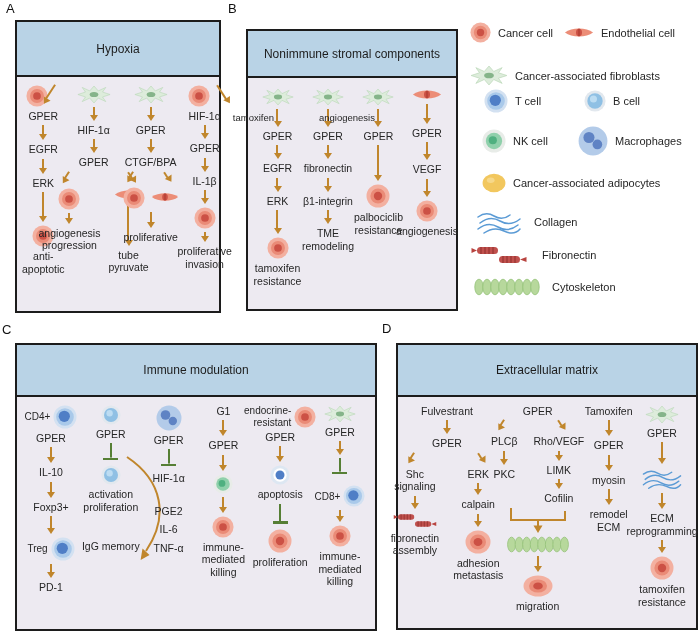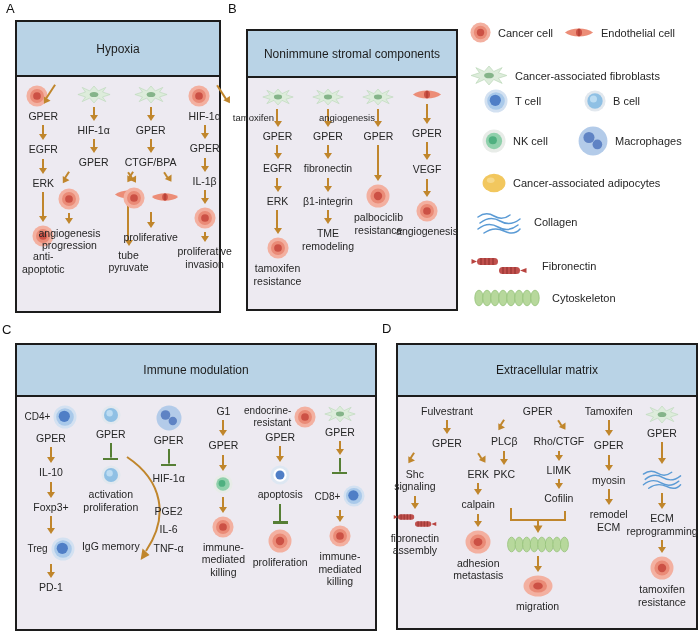--- a/index.html
+++ b/index.html
@@ -360,21 +360,21 @@
       <div class="litem" style="padding-left:12px">
         <span class="icw">
             <svg width="24" height="20" viewBox="0 0 22 18">
               <ellipse cx="11" cy="9" rx="10.5" ry="8.4" fill="#f2c75e"></ellipse>
               <ellipse cx="8" cy="6.5" rx="3.5" ry="2.5" fill="#f6d88a"></ellipse>
             </svg>
           </span>
         <span>Cancer-associated adipocytes</span>
       </div>
     </div>
-    <div class="lrow" style="margin-bottom:20px">
+    <div class="lrow" style="margin-bottom:9px">
       <div class="litem" style="padding-left:6px;gap:12px">
         <span class="icw">
             <svg width="46" height="26" viewBox="0 0 46 26" fill="none" stroke="#5b9bd5" stroke-width="1.5" stroke-linecap="round">
               <path d="M2 8 Q10 2 18 7 T34 6"></path>
               <path d="M4 14 Q14 6 24 12 T44 10"></path>
               <path d="M2 20 Q12 12 22 18 T42 16"></path>
               <path d="M8 24 Q18 17 28 22 T44 20"></path>
             </svg>
           </span>
         <span>Collagen</span>
@@ -652,21 +652,21 @@
         <div class="nd">GPER</div>
         <div class="split" style="gap:16px">
           <div class="subcol">
             <span class="arr dl" style="height:12px"></span>
             <div class="nd">PLCβ</div>
             <span class="arr" style="height:14px"></span>
             <div class="nd">PKC</div>
           </div>
           <div class="subcol">
             <span class="arr dr" style="height:12px"></span>
-            <div class="nd">Rho/CTGF</div>
+            <div class="nd">Rho/VEGF</div>
             <span class="arr" style="height:10px"></span>
             <div class="nd">LIMK</div>
             <span class="arr" style="height:10px"></span>
             <div class="nd">Cofilin</div>
           </div>
         </div>
         <svg width="78" height="25" viewBox="0 0 78 25">
           <path d="M12 0 V12 H66 V3" fill="none" stroke="#c0862c" stroke-width="2"></path>
           <line x1="39" y1="12" x2="39" y2="18" stroke="#c0862c" stroke-width="2"></line>
           <polygon points="39,25 34.5,17.5 43.5,17.5" fill="#c0862c"></polygon>

